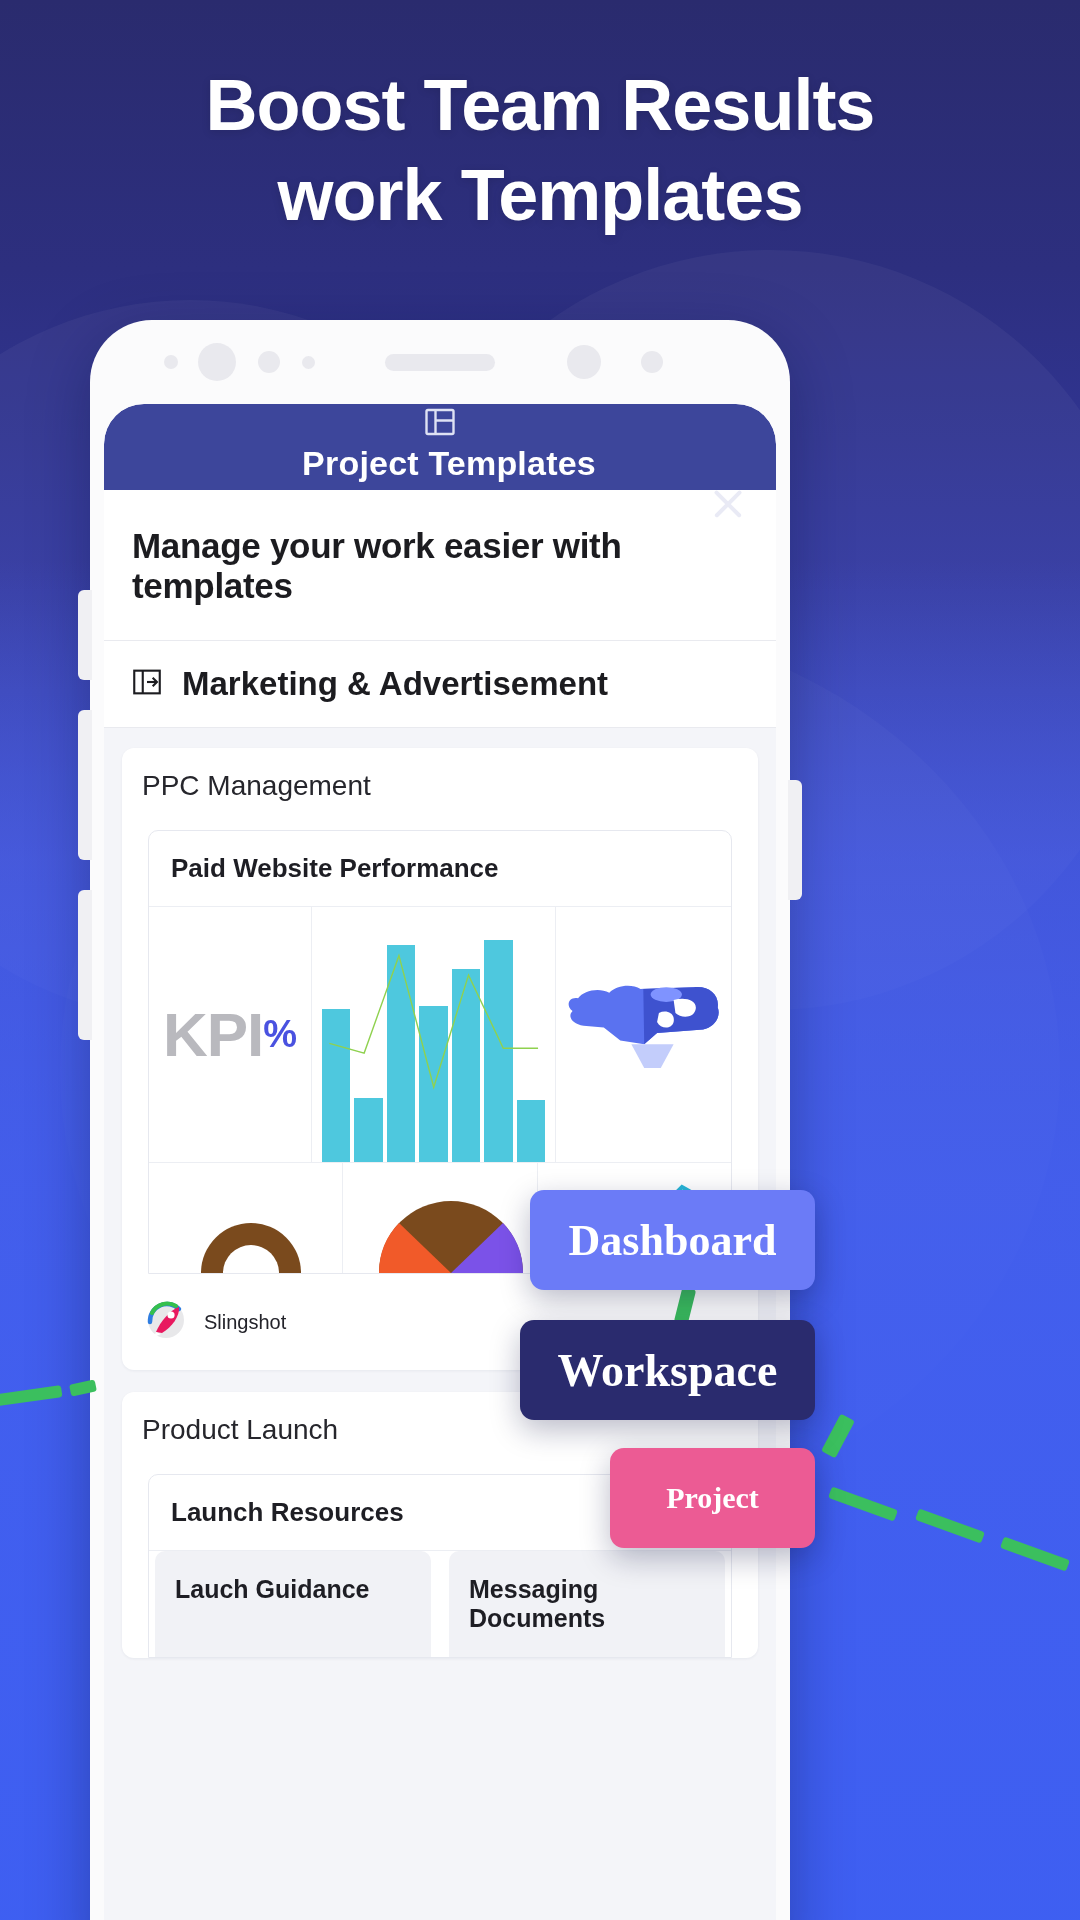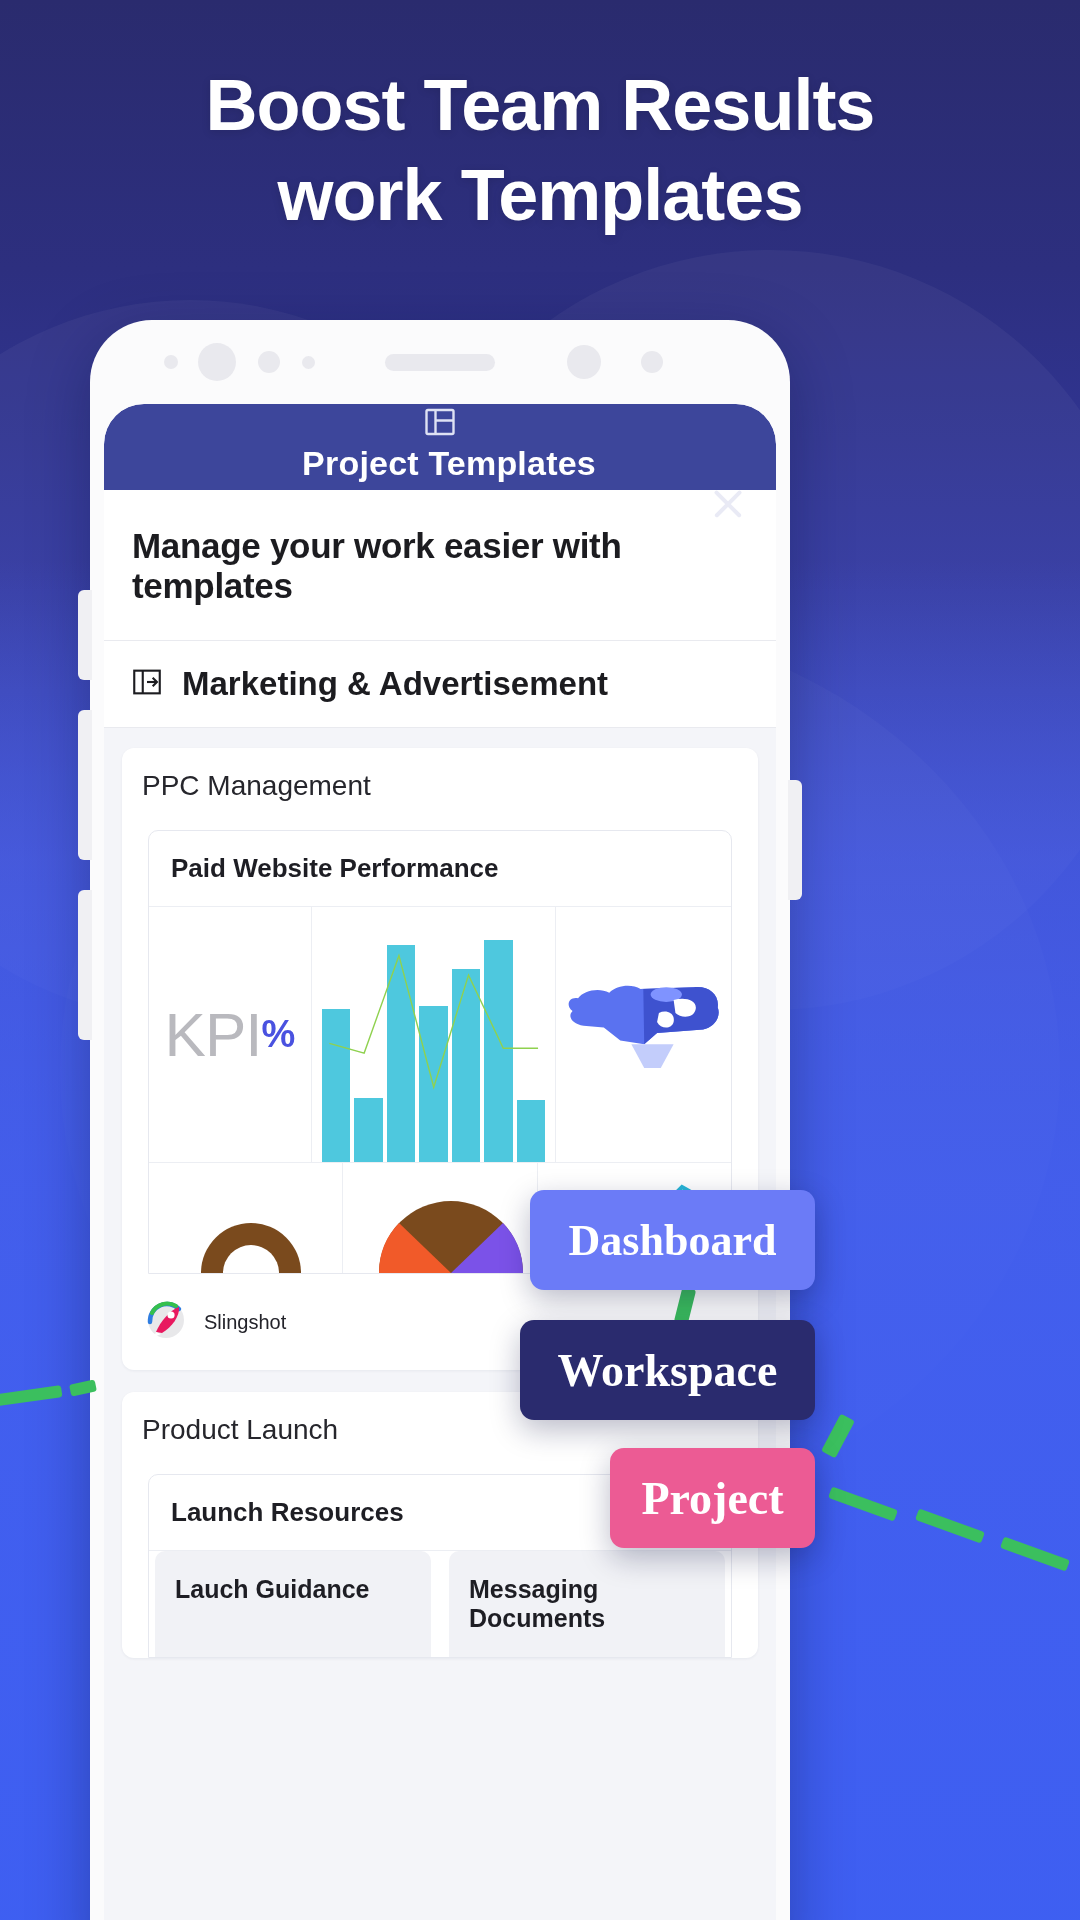--- a/index.html
+++ b/index.html
@@ -125,21 +125,21 @@
   .preview-title {
     font-size:26px; font-weight:bold; color:#1e1e24;
     padding:22px 22px 22px 22px; border-bottom:1px solid #eceef3;
   }
   .grid-row { display:flex; border-bottom:1px solid #eceef3; }
   .grid-cell { border-right:1px solid #eceef3; position:relative; overflow:hidden; }
   .grid-cell:last-child { border-right:none; }
 
   
   .kpi-cell { width:28%; height:255px; display:flex; align-items:center; justify-content:center; }
-  .kpi-txt { font-size:62px; font-weight:normal; color:#b9b9be; letter-spacing:-1px; }
+  .kpi-txt { font-size:62px; font-weight:bold; color:#b9b9be; letter-spacing:-1px; }
   .kpi-pct { font-size:38px; font-weight:bold; color:#4a52e0; }
 
   
   .bars-cell { width:42%; height:255px; position:relative; }
   .bars { position:absolute; left:4px; right:4px; bottom:0; top:8px; display:flex; align-items:flex-end; gap:4px; padding:0 6px; }
   .bar { flex:1; background:#4ec8de; }
   .spark { position:absolute; inset:0; }
 
   
   .map-cell { width:30%; height:255px; display:flex; align-items:center; justify-content:center; }
@@ -163,21 +163,21 @@
   .callout {
     position:absolute; border-radius:14px;
     color:#fff; font-weight:bold; display:flex;
     align-items:center; justify-content:center;
     box-shadow:0 10px 30px rgba(10,14,60,.28);
     z-index:40;
     font-family:Liberation Serif, serif;
   }
   .c-dash { left:530px; top:1190px; width:285px; height:100px; background:#6b7bf7; font-size:44px; }
   .c-work { left:520px; top:1320px; width:295px; height:100px; background:#2a2b6e; font-size:46px; }
-  .c-proj { left:610px; top:1448px; width:205px; height:100px; background:#ec5b94; font-size:46px; }
+  .c-proj { left:610px; top:1448px; width:205px; height:100px; background:#ec5b94; font-size:30px; }
 
   
   .dash {
     position:absolute; height:12px; background:#3bbf5e; border-radius:3px; z-index:30;
   }
   .dash-left-1 { left:-8px; top:1390px; width:70px; transform:rotate(-8deg); }
   .dash-left-2 { left:70px; top:1382px; width:26px; transform:rotate(-12deg); }
   .dash-mid { left:678px; top:1288px; width:14px; height:36px; transform:rotate(14deg); }
   .dash-r1 { left:830px; top:1415px; width:16px; height:42px; transform:rotate(28deg); }
   .dash-r2 { left:828px; top:1498px; width:70px; transform:rotate(20deg); }

